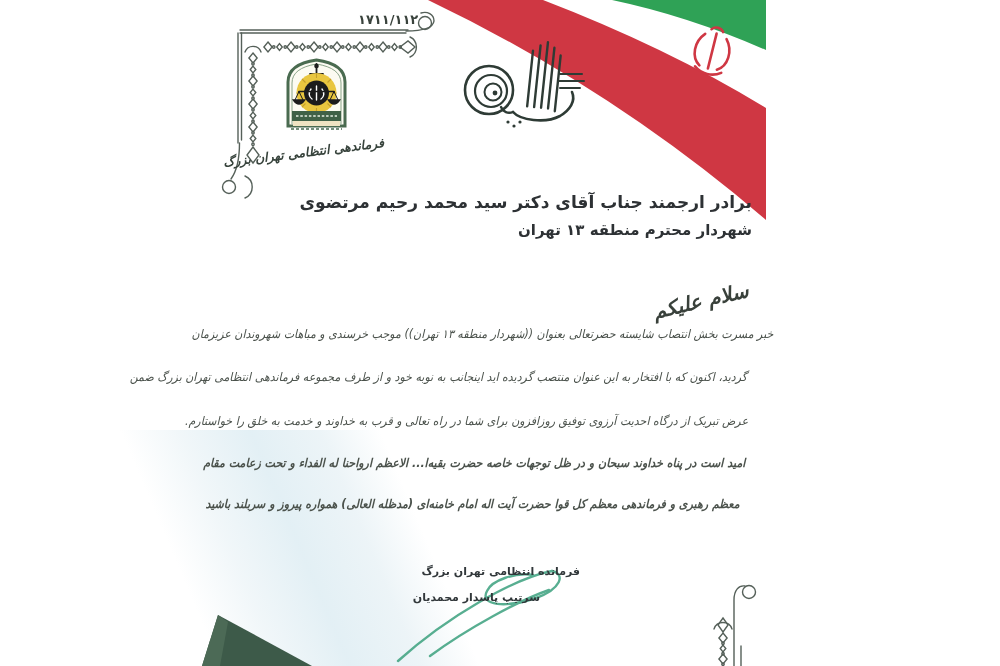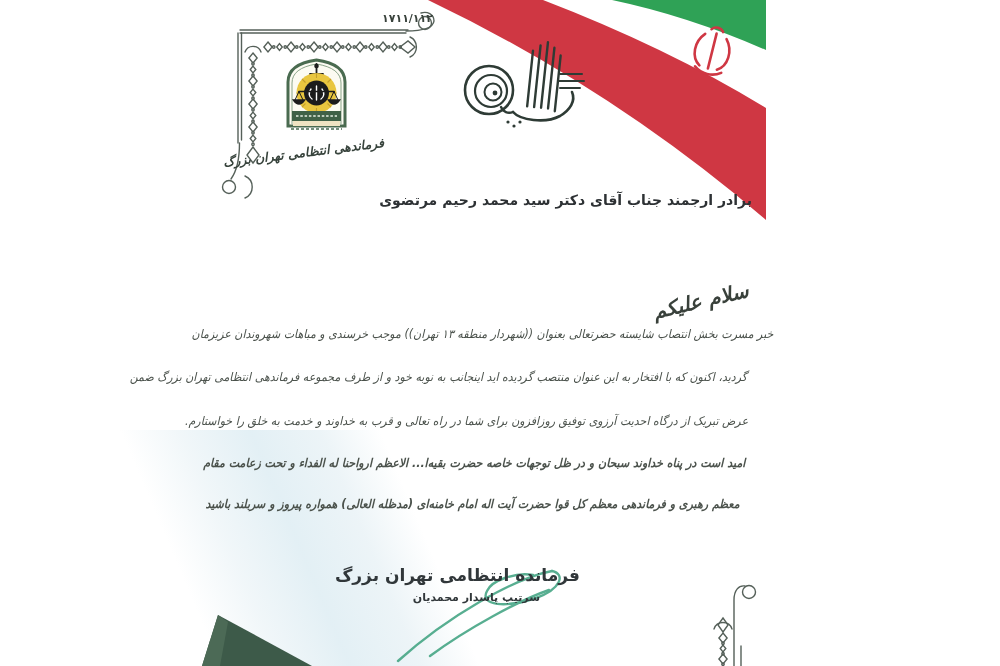--- a/index.html
+++ b/index.html
@@ -5,42 +5,42 @@
   html,body{margin:0;padding:0;background:#ffffff;}
   .canvas{
     position:relative;width:1000px;height:666px;background:#ffffff;
     overflow:hidden;font-family:"DejaVu Sans",sans-serif;
   }
   .abs{position:absolute;white-space:nowrap;}
   svg{position:absolute;left:0;top:0;pointer-events:none;}
   .fa{direction:rtl;unicode-bidi:isolate;}
   .ref-number{
     left:358px;top:12px;width:60px;text-align:left;
-    font-size:11px;font-weight:bold;color:#39423c;letter-spacing:.5px;margin-left:24px;
+    font-size:13px;font-weight:bold;color:#39423c;letter-spacing:.5px;
   }
   .emblem-caption{
     right:616px;top:135px;font-size:12.5px;font-style:italic;font-weight:600;
     color:#37433c;transform:rotate(-7deg);transform-origin:right center;
   }
-  .recipient-1{right:248px;top:192px;font-size:14px;font-weight:bold;color:#2d3134;}
+  .recipient-1{right:248px;top:192px;font-size:17px;font-weight:bold;color:#2d3134;}
   .recipient-2{right:248px;top:221px;font-size:15px;font-weight:bold;color:#2d3134;}
   .salutation{
     right:252px;top:278px;font-size:20px;font-weight:bold;font-style:italic;
     color:#39413b;transform:rotate(-13deg);transform-origin:right center;letter-spacing:-.5px;
   }
   .body-line{
     font-size:12px;color:#4b524c;font-style:italic;letter-spacing:-.2px;
     transform:scaleX(.92);transform-origin:right center;
   }
   .bl0{right:227px;top:327px;}
   .bl1{right:253px;top:370px;}
   .bl2{right:252px;top:414px;}
   .bl3{right:255px;top:456px;font-weight:bold;}
   .bl4{right:260px;top:497px;font-weight:bold;}
-  .sig-title{right:420px;top:565px;font-size:17px;font-weight:bold;color:#31373a;}
+  .sig-title{right:420px;top:565px;font-size:11px;font-weight:bold;color:#31373a;}
   .sig-name{right:460px;top:591px;font-size:11px;font-weight:bold;color:#31373a;}
   .corner-bands{
     left:110px;top:430px;width:400px;height:236px;
     background:linear-gradient(247deg,
       rgba(212,230,238,0) 26%,
       rgba(214,231,238,.45) 38%,
       rgba(222,237,243,.85) 52%,
       rgba(214,231,238,.35) 66%,
       rgba(255,255,255,0) 78%);
   }
@@ -216,20 +216,21 @@
       <path d="M 552 571 C 566 574 561 589 536 598 C 506 608 479 606 487 591 C 492 580 516 572 533 575"></path>
       <path d="M 430 656 C 468 628 520 600 549 590"></path>
     </g>
   </svg>
 
   <div class="abs ref-number">۱۷۱۱/۱۱۲</div>
 
   <div class="abs fa emblem-caption">فرماندهی انتظامی تهران بزرگ</div>
 
   <div class="abs fa recipient-1">برادر ارجمند جناب آقای دکتر سید محمد رحیم مرتضوی</div>
+  <div class="abs fa recipient-2">شهردار محترم منطقه ۱۳ تهران</div>
 
   <div class="abs fa salutation">سلام علیکم</div>
 
   <div class="abs fa body-line bl0">خبر مسرت بخش انتصاب شایسته حضرتعالی بعنوان ((شهردار منطقه ۱۳ تهران)) موجب خرسندی و مباهات شهروندان عزیزمان</div>
   <div class="abs fa body-line bl1">گردید، اکنون که با افتخار به این عنوان منتصب گردیده اید اینجانب به نوبه خود و از طرف مجموعه فرماندهی انتظامی تهران بزرگ ضمن</div>
   <div class="abs fa body-line bl2">عرض تبریک از درگاه احدیت آرزوی توفیق روزافزون برای شما در راه تعالی و قرب به خداوند و خدمت به خلق را خواستارم.</div>
   <div class="abs fa body-line bl3">امید است در پناه خداوند سبحان و در ظل توجهات خاصه حضرت بقیه‌ا... الاعظم ارواحنا له الفداء و تحت زعامت مقام</div>
   <div class="abs fa body-line bl4">معظم رهبری و فرماندهی معظم کل قوا حضرت آیت اله امام خامنه‌ای (مدظله العالی) همواره پیروز و سربلند باشید</div>
 
   <div class="abs fa sig-title">فرمانده انتظامی تهران بزرگ</div>

